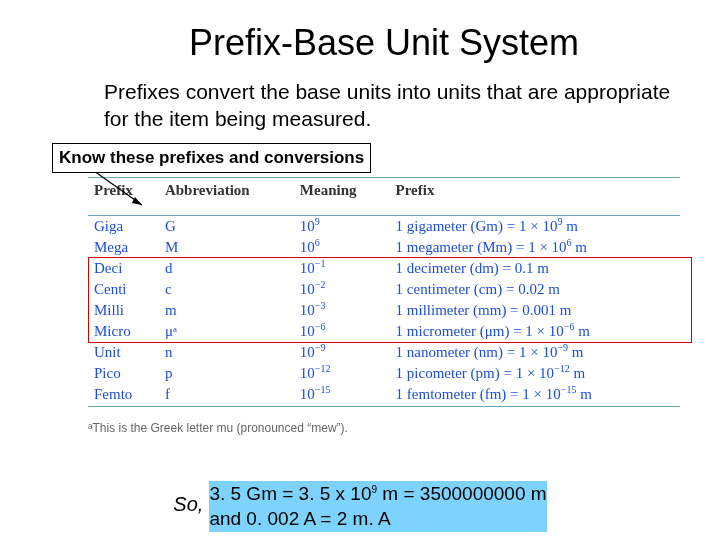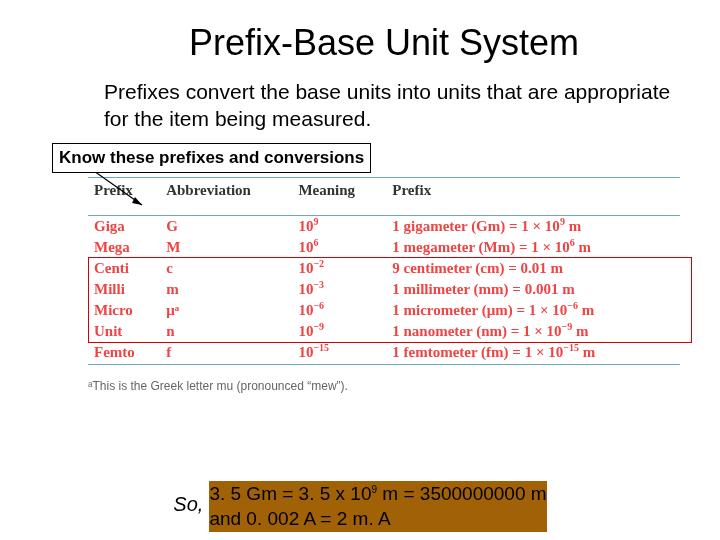--- a/index.html
+++ b/index.html
@@ -65,22 +65,21 @@
     font-weight: 700;
     padding: 4px 6px 16px 6px;
     border-top: 1.5px solid #6da7c7;
     border-bottom: 1.5px solid #6da7c7;
     color: #333;
     font-family: Liberation Serif, serif;
   }
   .tbl tbody td {
     padding: 2px 6px;
     vertical-align: baseline;
-    color: #ef4444;
-    font-weight: bold;
+    color: #1d4ed8;
   }
   .tbl tbody tr:last-child td {
     border-bottom: 1.5px solid #6da7c7;
     padding-bottom: 3px;
   }
   sup { font-size: 10px; vertical-align: super; line-height: 0; }
   .footnote {
     font-family: Liberation Sans, sans-serif;
     font-size: 12px;
     color: #666;
@@ -101,21 +100,21 @@
     align-items: flex-start;
     justify-content: center;
     gap: 6px;
   }
   .so {
     font-size: 20px;
     margin-top: 12px;
     font-style: italic;
   }
   .conc-box {
-    background: #a16207;
+    background: #7dd3fc;
     border: 0;
     font-size: 19px;
     line-height: 1.35;
     padding: 0;
   }
 </style>
 </head>
 <body>
 
 <div class="slide">
@@ -150,42 +149,54 @@
             <td>10<sup>9</sup></td>
             <td>1 gigameter (Gm) = 1 × 10<sup>9</sup> m</td>
           </tr>
           <tr>
             <td>Mega</td>
             <td>M</td>
             <td>10<sup>6</sup></td>
             <td>1 megameter (Mm) = 1 × 10<sup>6</sup> m</td>
           </tr>
           <tr>
+            <td>Deci</td>
+            <td>d</td>
+            <td>10<sup>−1</sup></td>
+            <td>1 decimeter (dm) = 0.1 m</td>
+          </tr>
+          <tr>
             <td>Centi</td>
             <td>c</td>
             <td>10<sup>−2</sup></td>
-            <td>9 centimeter (cm) = 0.01 m</td>
+            <td>1 centimeter (cm) = 0.02 m</td>
           </tr>
           <tr>
             <td>Milli</td>
             <td>m</td>
             <td>10<sup>−3</sup></td>
             <td>1 millimeter (mm) = 0.001 m</td>
           </tr>
           <tr>
             <td>Micro</td>
             <td>μᵃ</td>
             <td>10<sup>−6</sup></td>
             <td>1 micrometer (μm) = 1 × 10<sup>−6</sup> m</td>
           </tr>
           <tr>
             <td>Unit</td>
             <td>n</td>
             <td>10<sup>−9</sup></td>
             <td>1 nanometer (nm) = 1 × 10<sup>−9</sup> m</td>
+          </tr>
+          <tr>
+            <td>Pico</td>
+            <td>p</td>
+            <td>10<sup>−12</sup></td>
+            <td>1 picometer (pm) = 1 × 10<sup>−12</sup> m</td>
           </tr>
           <tr>
             <td>Femto</td>
             <td>f</td>
             <td>10<sup>−15</sup></td>
             <td>1 femtometer (fm) = 1 × 10<sup>−15</sup> m</td>
           </tr>
         </tbody>
     </table>
     <div class="red-box" id="redbox" style="left: 0px; right: -12px; top: 80px; height: 86px;"></div>

